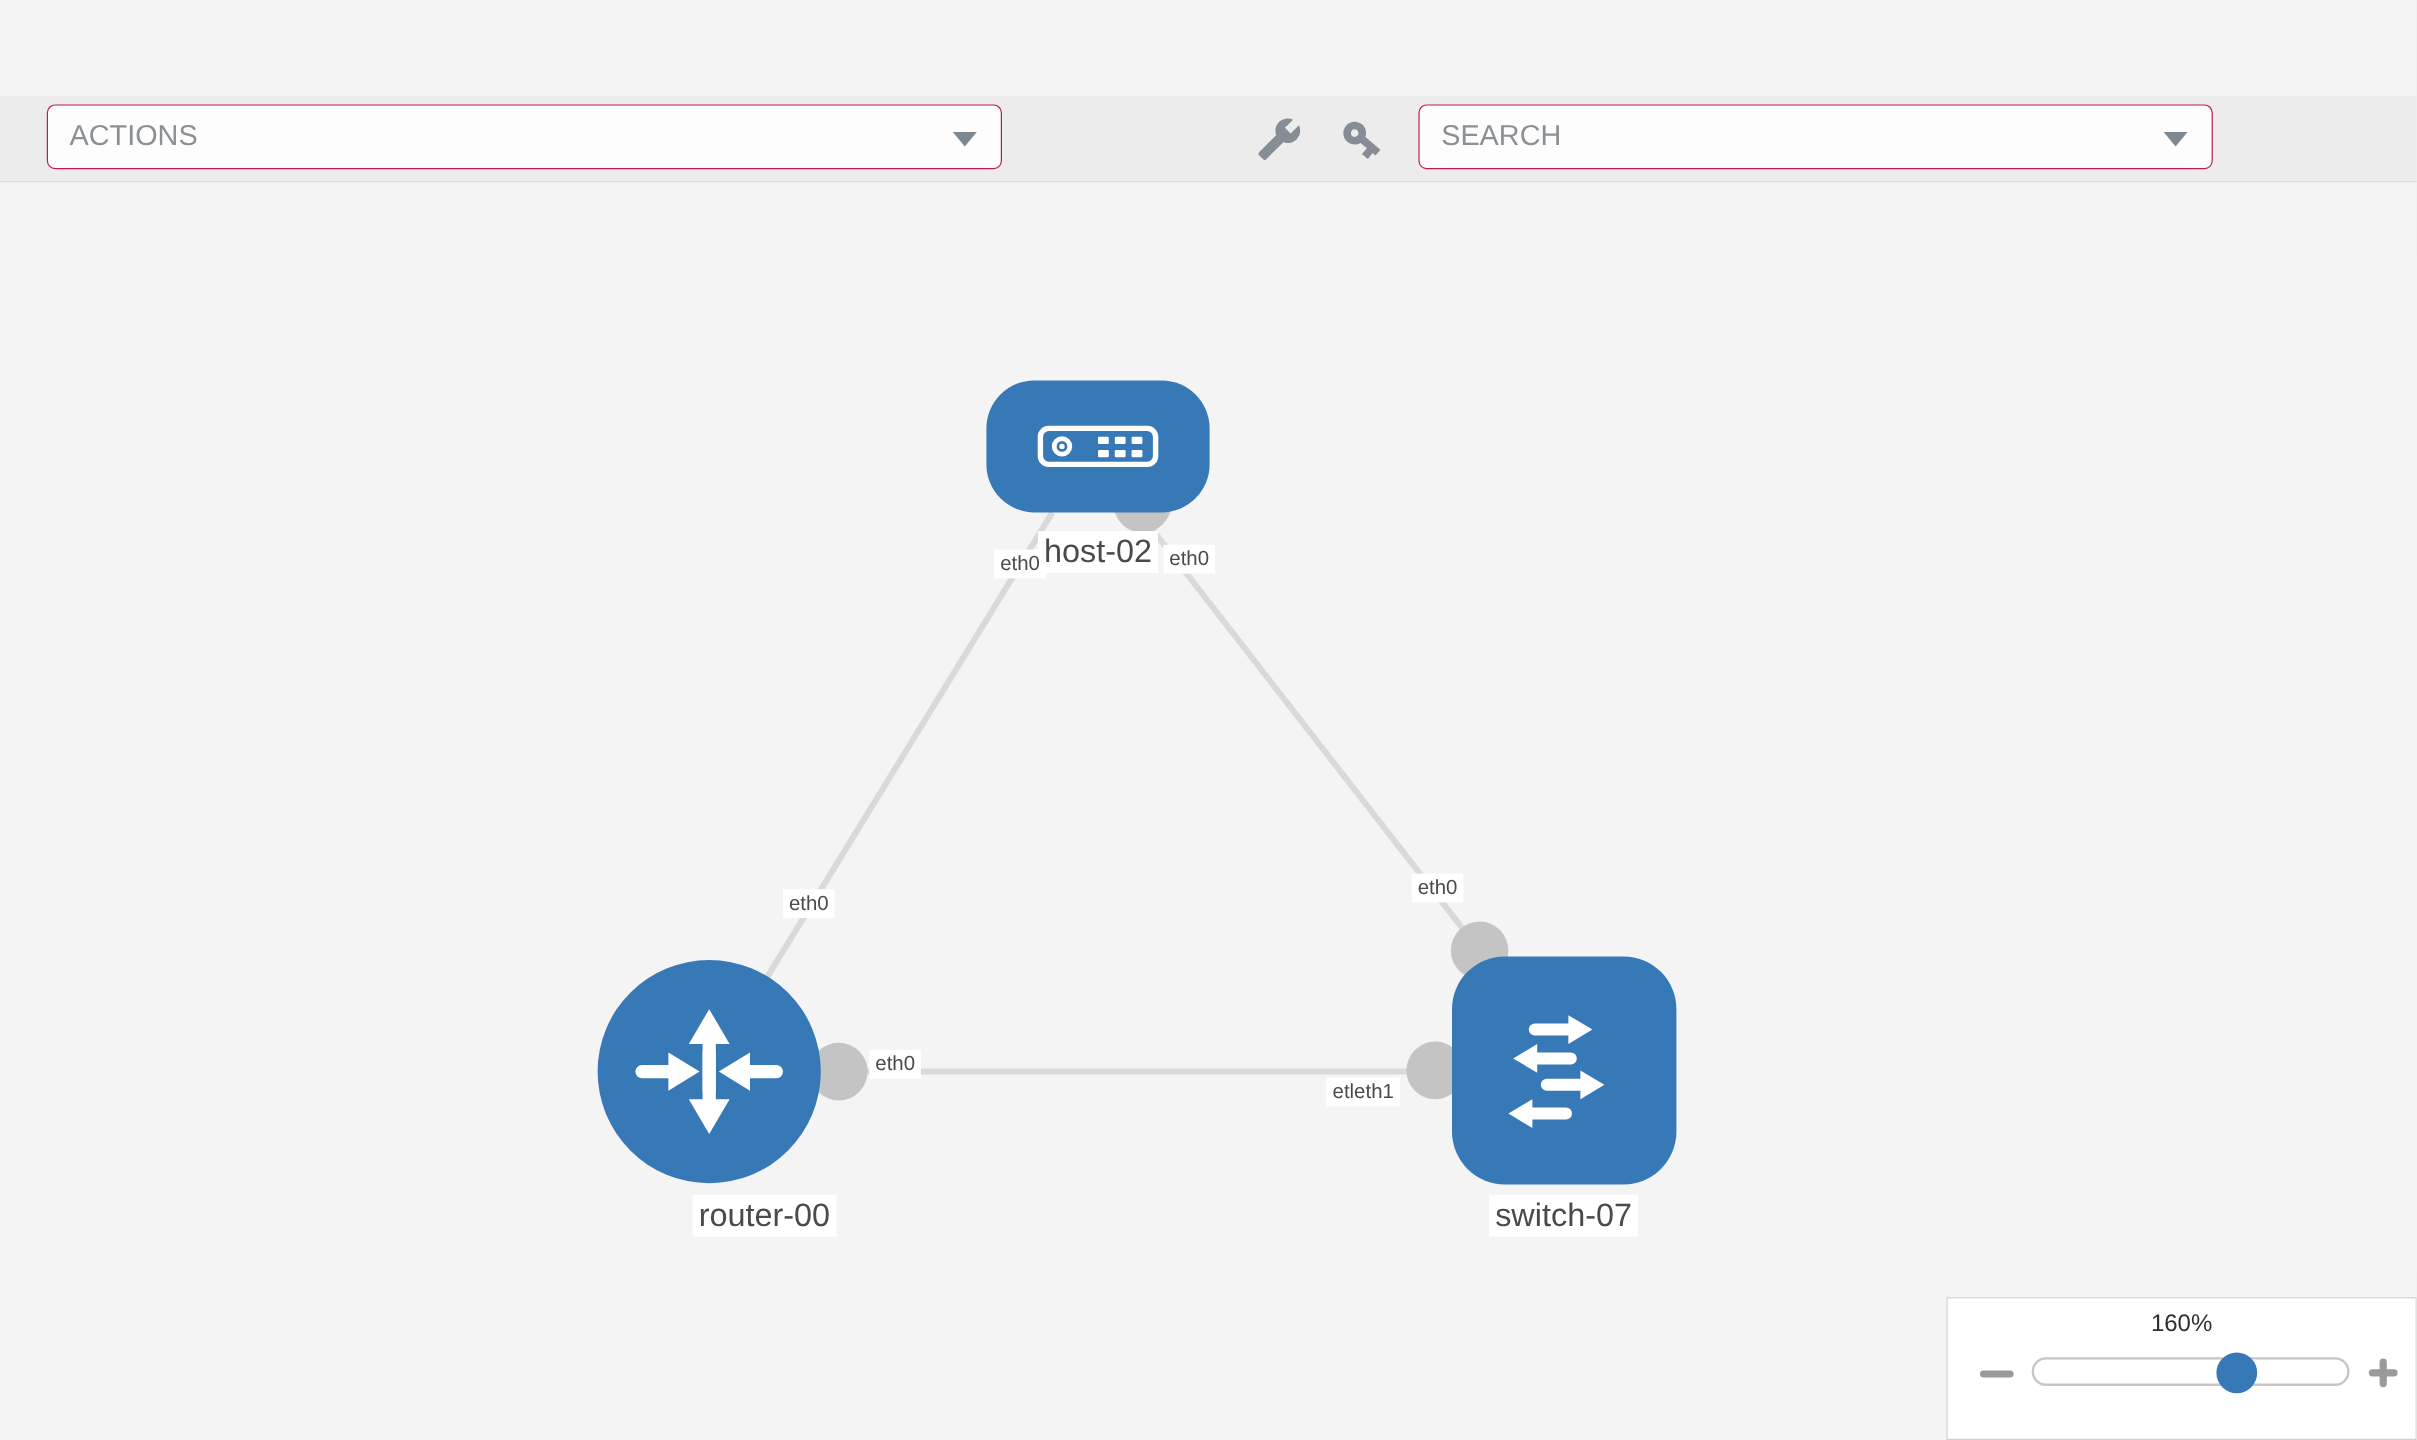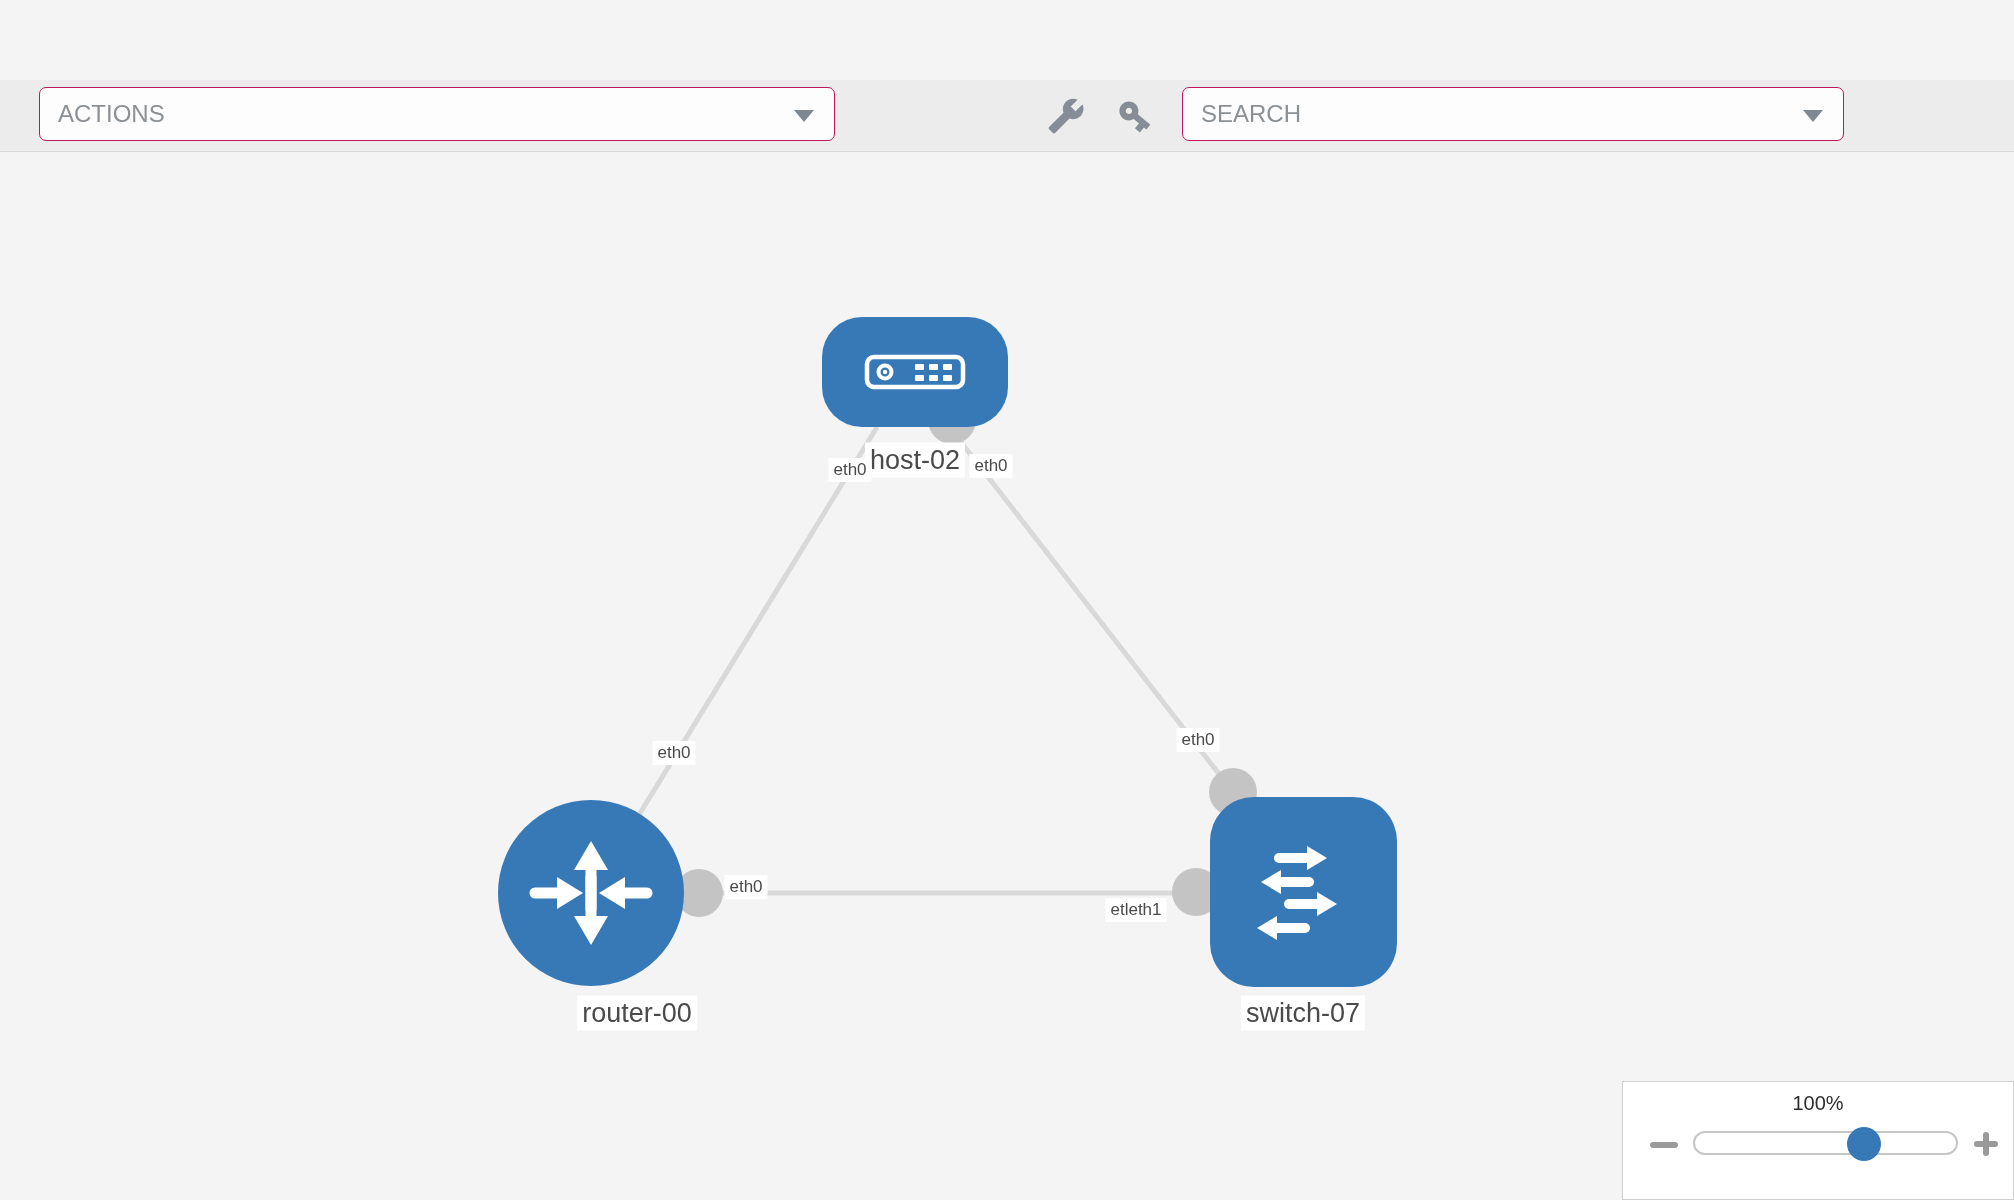--- a/index.html
+++ b/index.html
@@ -150,21 +150,21 @@
 
   <div class="chip if-label" style="left:674px;top:753px;">eth0</div>
   <div class="chip if-label" style="left:746px;top:887px;">eth0</div>
   <div class="chip node-label" style="left:591px;top:1013px;margin-left:46px;">router-00</div>
 
   <div class="chip if-label" style="left:1198px;top:740px;">eth0</div>
   <div class="chip if-label" style="left:1136px;top:882px;margin-top:28px;">etleth1</div>
   <div class="chip node-label" style="left:1303px;top:1013px;">switch-07</div>
 
   <div id="zoom-panel">
-    <div id="zoom-level">100%</div>
+    <div id="zoom-level">160%</div>
     <div id="zoom-out"></div>
     <div id="zoom-track"></div>
     <div id="zoom-knob"></div>
     <div id="zoom-in">
       <span class="h"></span>
       <span class="v"></span>
     </div>
   </div>
 
 </div>

